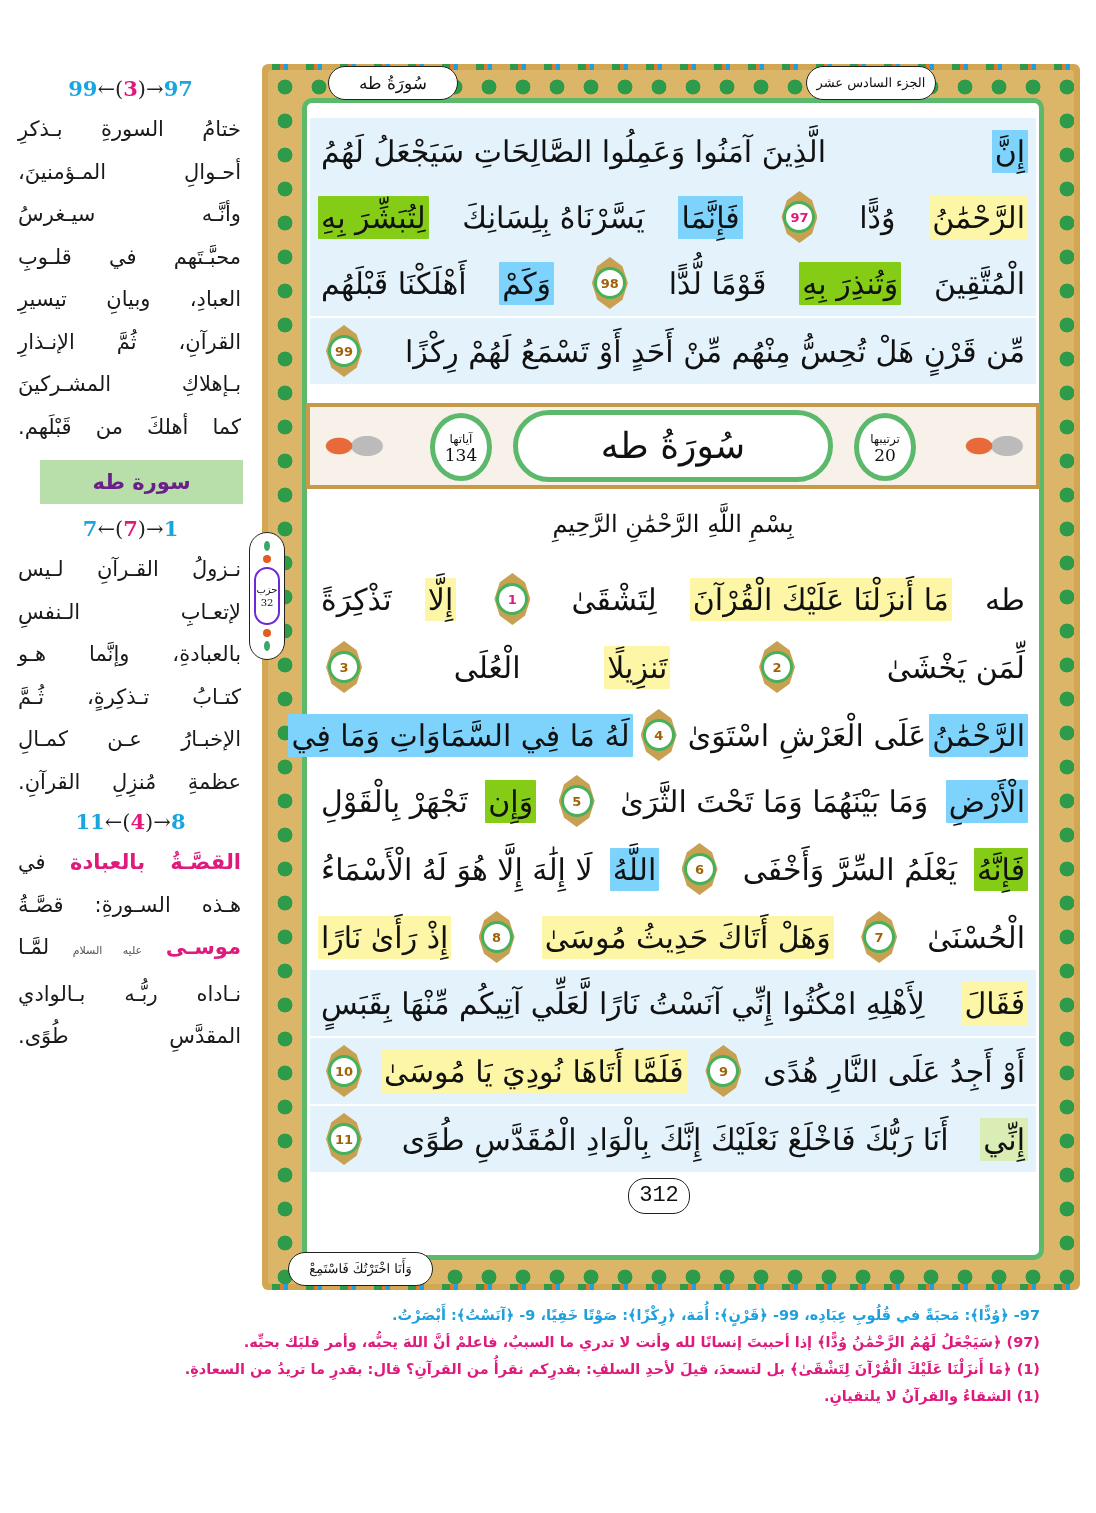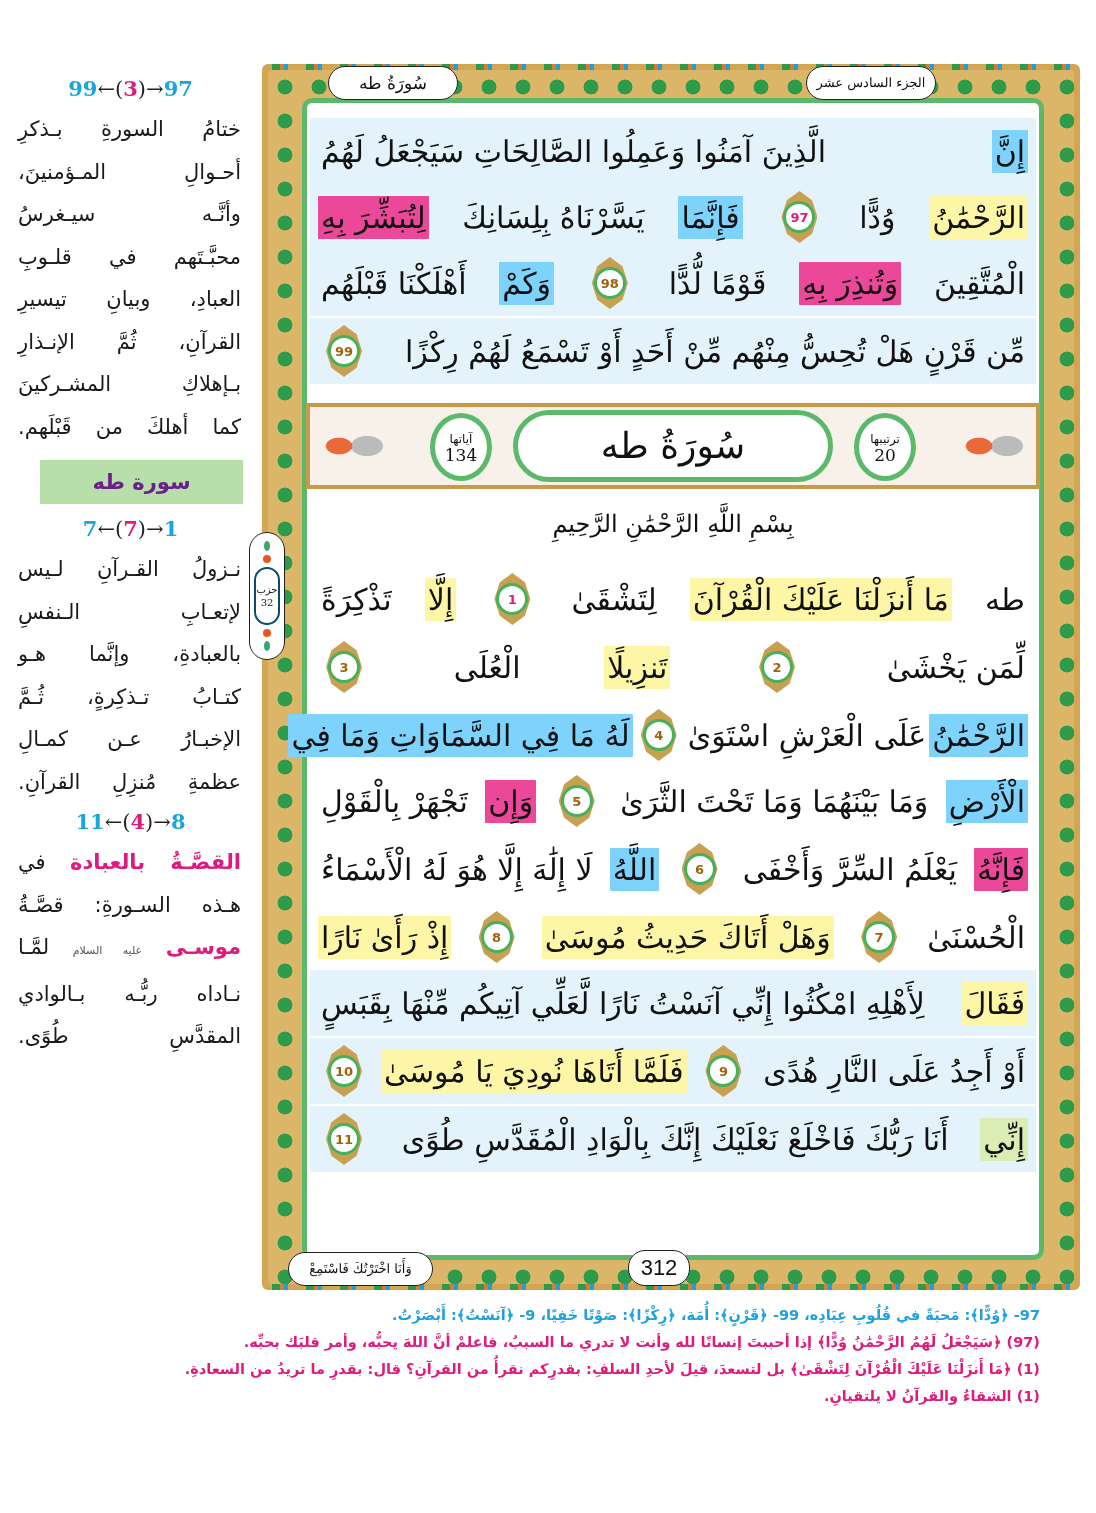--- a/index.html
+++ b/index.html
@@ -32,21 +32,21 @@
   .pink { color: #e0197d; font-weight: bold; }
   .honorific { font-size: 11px; color: #555; }
 
   
   .hizb {
     position: absolute; left: 249px; top: 532px; width: 36px; height: 128px;
     border: 1.5px solid #222; border-radius: 18px; background: #fff;
     display: flex; align-items: center; justify-content: center; flex-direction: column;
   }
   .hizb .oval {
-    width: 26px; height: 58px; border: 2px solid #0c4a6e; border-radius: 13px;
+    width: 26px; height: 58px; border: 2px solid #6d28d9; border-radius: 13px;
     display: flex; flex-direction: column; align-items: center; justify-content: center;
     font-family: "DejaVu Serif", serif; font-size: 10px; line-height: 13px;
   }
   .hizb .dot { width: 8px; height: 8px; background: #e55b1f; border-radius: 50%; margin: 4px 0; }
   .hizb .leaf { width: 6px; height: 10px; background: #3aa76a; border-radius: 50%; }
 
   
   .frame {
     position: absolute; left: 262px; top: 64px; width: 818px; height: 1226px;
     background:
@@ -68,36 +68,36 @@
   .cap {
     position: absolute; top: 66px; height: 34px; background: #fff;
     border: 1.5px solid #222; border-radius: 17px;
     font-family: "DejaVu Serif", serif; font-size: 17px; line-height: 32px;
     text-align: center; direction: rtl; color: #111;
   }
   .cap-sura { left: 328px; width: 130px; }
   .cap-juz { left: 806px; width: 130px; font-size: 13px; }
   .cap-bottom-left { left: 288px; top: 1252px; width: 145px; font-size: 13px; }
   .cap-page {
-    left: 628px; top: 1250px; width: 62px; height: 36px; font-family: Liberation Sans, sans-serif;
+    left: 628px; top: 1178px; width: 62px; height: 36px; font-family: Liberation Mono, monospace;
     font-size: 22px; line-height: 34px; direction: ltr;
   }
 
   
   .qline {
     position: absolute; left: 310px; width: 726px; height: 66px;
     direction: rtl; display: flex; align-items: center; justify-content: space-between;
     font-family: "DejaVu Serif", serif; font-size: 30px; color: #111;
     padding: 0 8px; white-space: nowrap;
   }
   .bg-blue { background: #e4f2fb; }
   .seg { padding: 4px 3px; border-radius: 1px; }
   .hl-yellow { background: #fdf6a6; }
   .hl-pink { background: #7dd3fc; }
-  .hl-gray { background: #ec4899; }
+  .hl-gray { background: #84cc16; }
   .hl-green { background: #d9edb5; }
 
   .ayah {
     display: inline-flex; align-items: center; justify-content: center;
     width: 44px; height: 52px; position: relative; flex: none; margin: 0 4px;
   }
   .ayah::before {
     content: ""; position: absolute; left: 4px; top: 0; width: 36px; height: 52px;
     background: #c8a052; clip-path: polygon(50% 0, 85% 18%, 100% 50%, 85% 82%, 50% 100%, 15% 82%, 0 50%, 15% 18%);
   }

